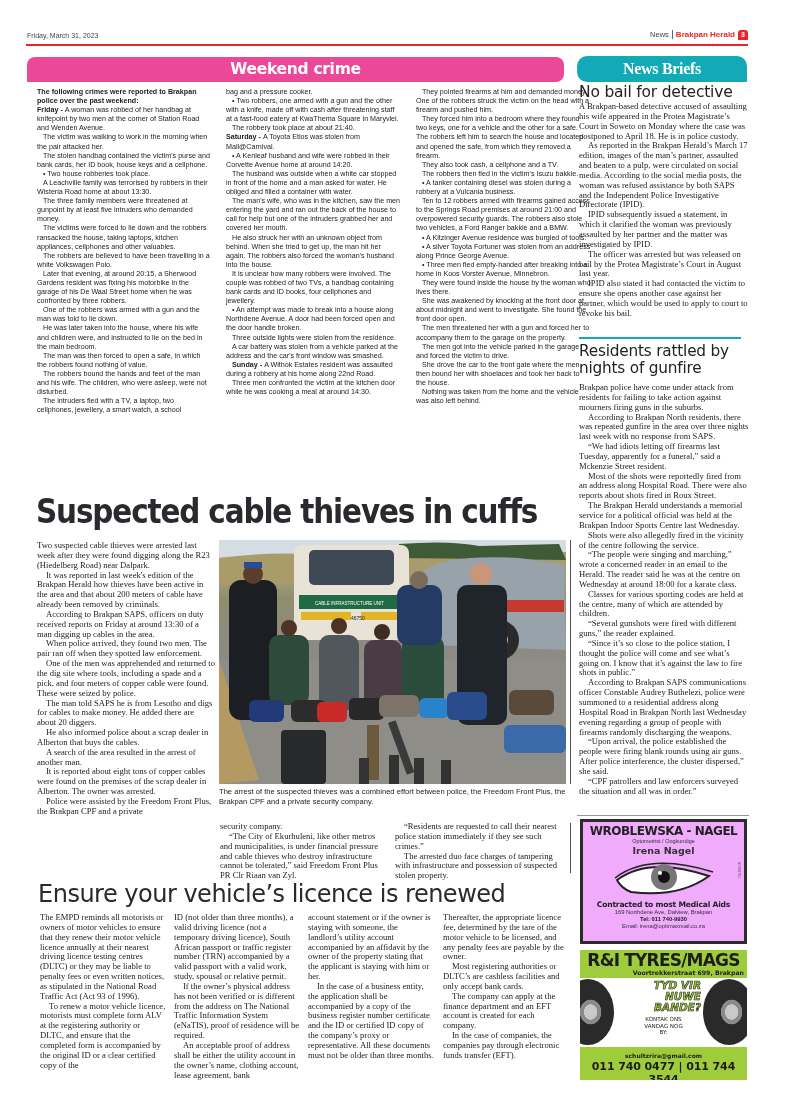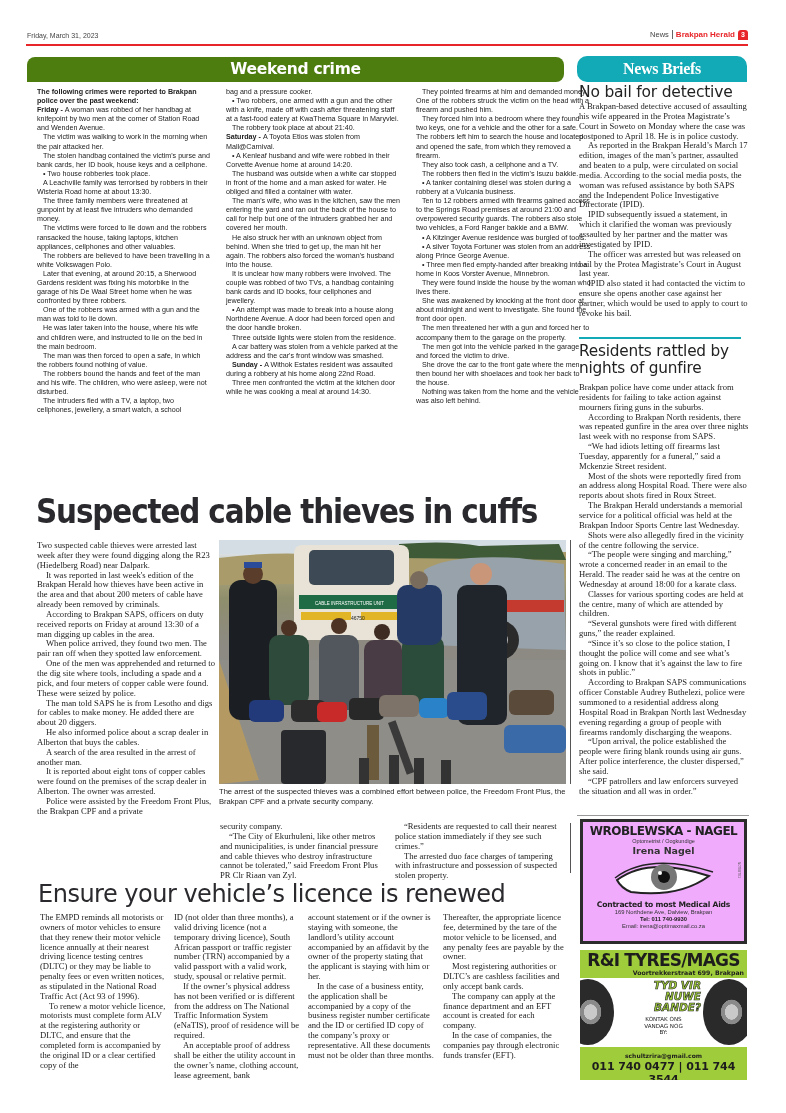--- a/index.html
+++ b/index.html
@@ -7,21 +7,21 @@
   body { position: relative; font-family: "Liberation Sans", sans-serif; color: #1a1a1a; }
 
   .page-header { position: absolute; left: 26px; top: 32px; width: 722px; height: 14px; border-bottom: 2px solid #e8262a; }
   .date { position: absolute; left: 1px; top: 0; font-size: 7px; color: #444; font-family: "Liberation Sans", sans-serif; }
   .masthead { position: absolute; right: 0; top: -2px; display: flex; align-items: flex-start; gap: 3px; font-size: 7.5px; }
   .masthead .sec { color: #444; }
   .masthead .sep { width: 1px; height: 9px; background: #666; }
   .masthead .name { color: #e8262a; font-weight: bold; font-size: 8px; }
   .masthead .pg { background: #e8262a; color: #fff; font-weight: bold; font-size: 7px; width: 10px; height: 10px; text-align: center; line-height: 10px; border-radius: 3px 3px 0 0; }
 
-  .banner-red { position: absolute; left: 27px; top: 57px; width: 537px; height: 25px; background: #4d7c0f; border-radius: 8px 8px 8px 0; color: #fff; font-weight: bold; font-size: 15.5px; text-align: center; line-height: 25px; font-family: "DejaVu Sans", sans-serif; letter-spacing: -0.3px; }
+  .banner-red { position: absolute; left: 27px; top: 57px; width: 537px; height: 25px; background: #ec4899; border-radius: 8px 8px 8px 0; color: #fff; font-weight: bold; font-size: 15.5px; text-align: center; line-height: 25px; font-family: "DejaVu Sans", sans-serif; letter-spacing: -0.3px; }
   .banner-teal { position: absolute; left: 577px; top: 56px; width: 170px; height: 26px; background: #11aab6; border-radius: 10px 10px 0 10px; color: #fff; font-weight: bold; font-size: 16px; text-align: center; line-height: 26px; font-family: Liberation Serif, serif; letter-spacing: -0.3px; }
 
   .crime-col { position: absolute; top: 88px; width: 175px; font-size: 7.15px; line-height: 9.1px; color: #222; font-family: "Liberation Sans", sans-serif; }
   .crime-col p { text-indent: 6px; }
   .crime-col p.noind { text-indent: 0; }
   .crime-col b { font-weight: bold; }
 
   .headline-cable { position: absolute; left: 36px; top: 492px; width: 535px; font-family: "DejaVu Sans", sans-serif; font-weight: bold; font-size: 33.5px; line-height: 40px; color: #2a2a2e; letter-spacing: -1.3px; transform: scaleX(0.88); transform-origin: left; white-space: nowrap; }
 
   .serif-col { position: absolute; font-family: "Liberation Serif", serif; font-size: 8.6px; line-height: 9.85px; color: #222; }

